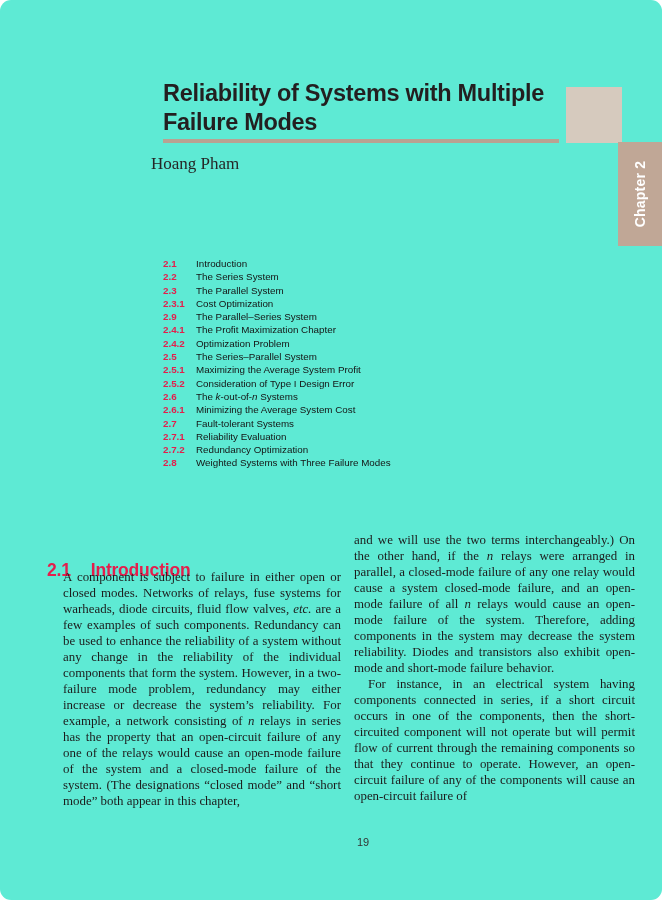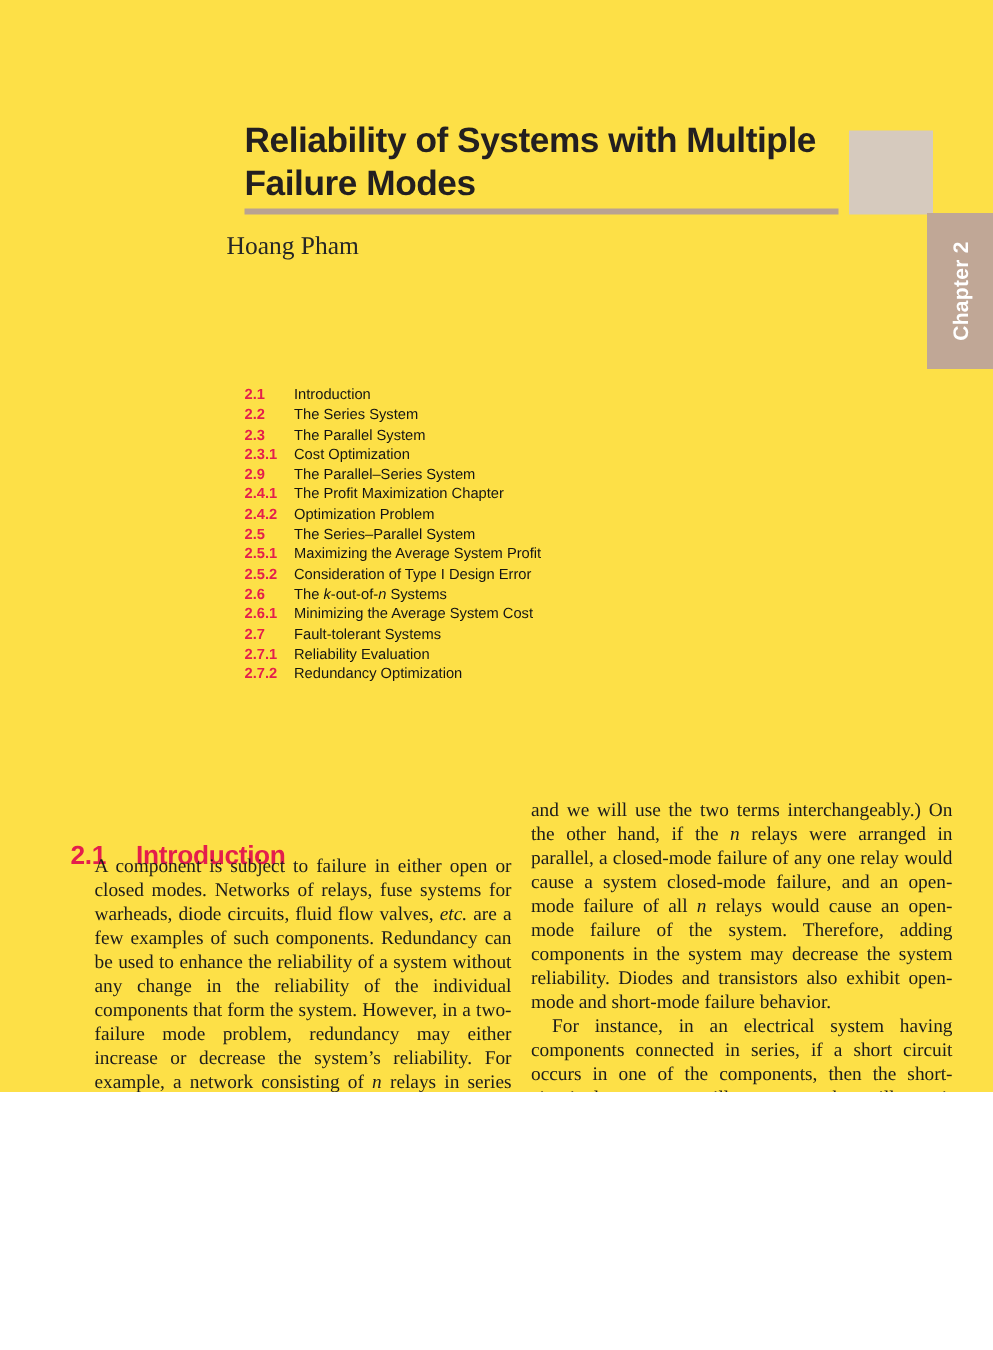--- a/index.html
+++ b/index.html
@@ -1,23 +1,24 @@
 <!DOCTYPE html>
 <html style="--accent-red: #e41e4c; --tan-dark: #c0a796; --tan-light: #d6cabe; --rule-tan: #b9a292; --text-dark: #231f20;"><head>
 <meta charset="utf-8">
 <style>
   html, body { margin: 0; padding: 0; background: #ffffff; }
 
   .page {
     position: relative;
     width: 662px;
-    height: 728px;
-    background: #fde047;
+    height: 900px;
+    background: #5eead4;
     overflow: hidden;
     font-family: "Liberation Sans", sans-serif;
+    border-radius: 11px;
   }
 
   
   .chapter-title {
     position: absolute;
     left: 163px;
     top: 79px;
     width: 420px;
     font-weight: bold;
     font-size: 23.5px;
@@ -203,20 +204,24 @@
         <span class="toc-label"><span>Fault-tolerant Systems</span></span>
       </div>
       <div class="toc-row">
         <span class="toc-num">2.7.1</span>
         <span class="toc-label"><span>Reliability Evaluation</span></span>
       </div>
       <div class="toc-row">
         <span class="toc-num">2.7.2</span>
         <span class="toc-label"><span>Redundancy Optimization</span></span>
       </div>
+      <div class="toc-row">
+        <span class="toc-num">2.8</span>
+        <span class="toc-label"><span>Weighted Systems with Three Failure Modes</span></span>
+      </div>
     </div>
 
   <div class="section-heading">
     <span class="section-num">2.1</span><span>Introduction</span>
   </div>
 
   <div class="body-col col-left">
       <p><span>A component is subject to failure in either open or closed modes. Networks of relays, fuse systems for warheads, diode circuits, fluid flow valves, </span><i>etc.</i><span> are a few examples of such components. Redundancy can be used to enhance the reliability of a system without any change in the reliability of the individual components that form the system. However, in a two-failure mode problem, redundancy may either increase or decrease the system’s reliability. For example, a network consisting of </span><i>n</i><span> relays in series has the property that an open-circuit failure of any one of the relays would cause an open-mode failure of the system and a closed-mode failure of the system. (The designations “closed mode” and “short mode” both appear in this chapter,</span></p>
     </div>
   <div class="body-col col-right">

